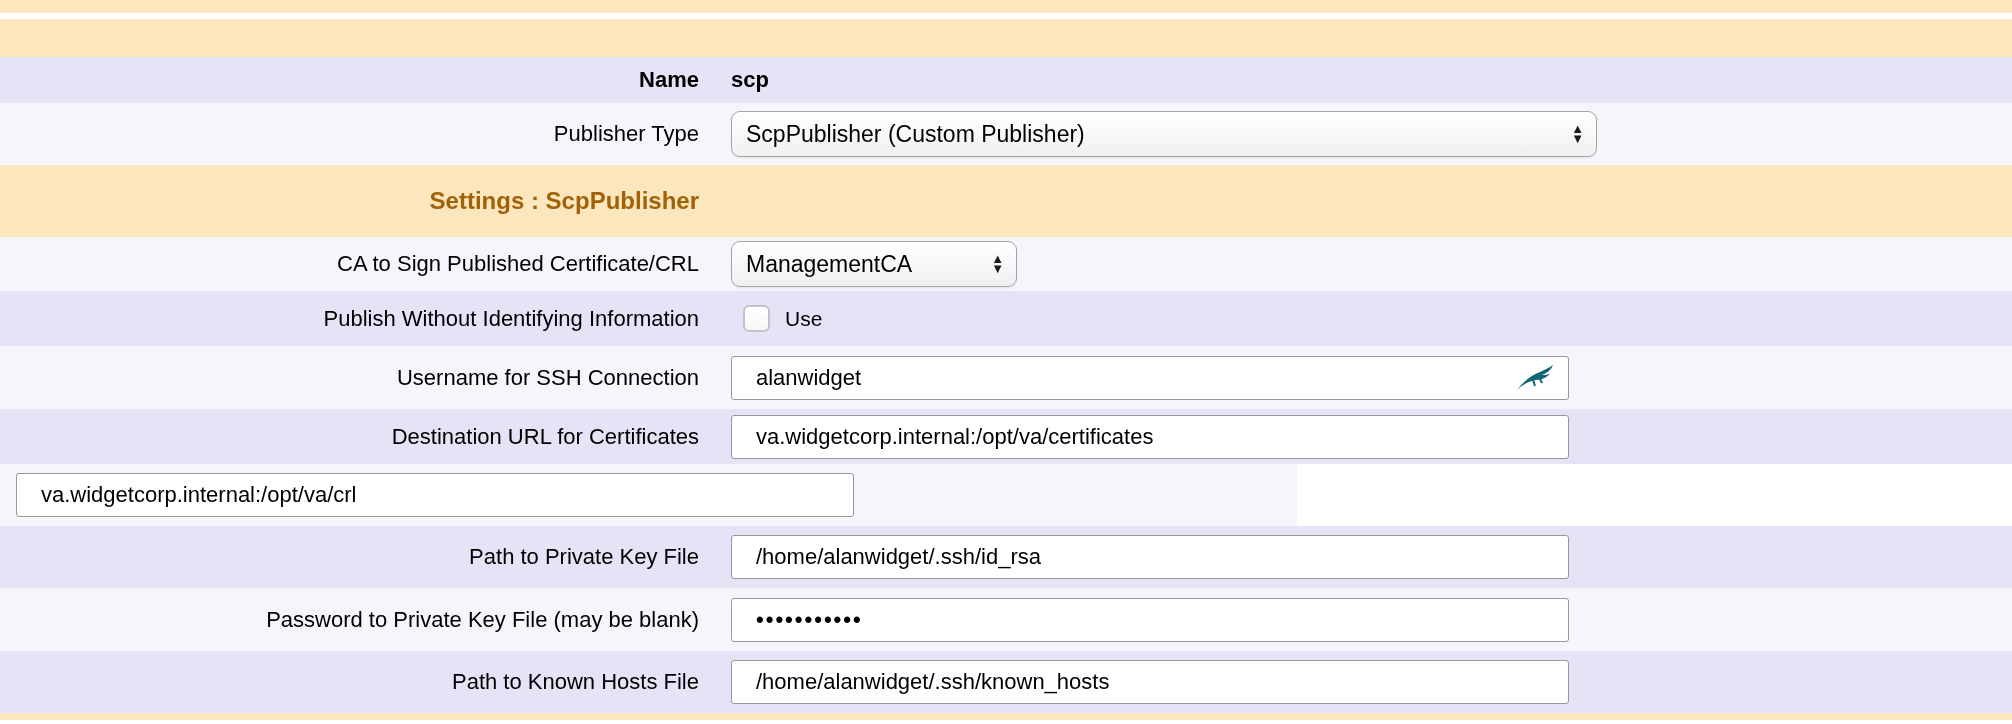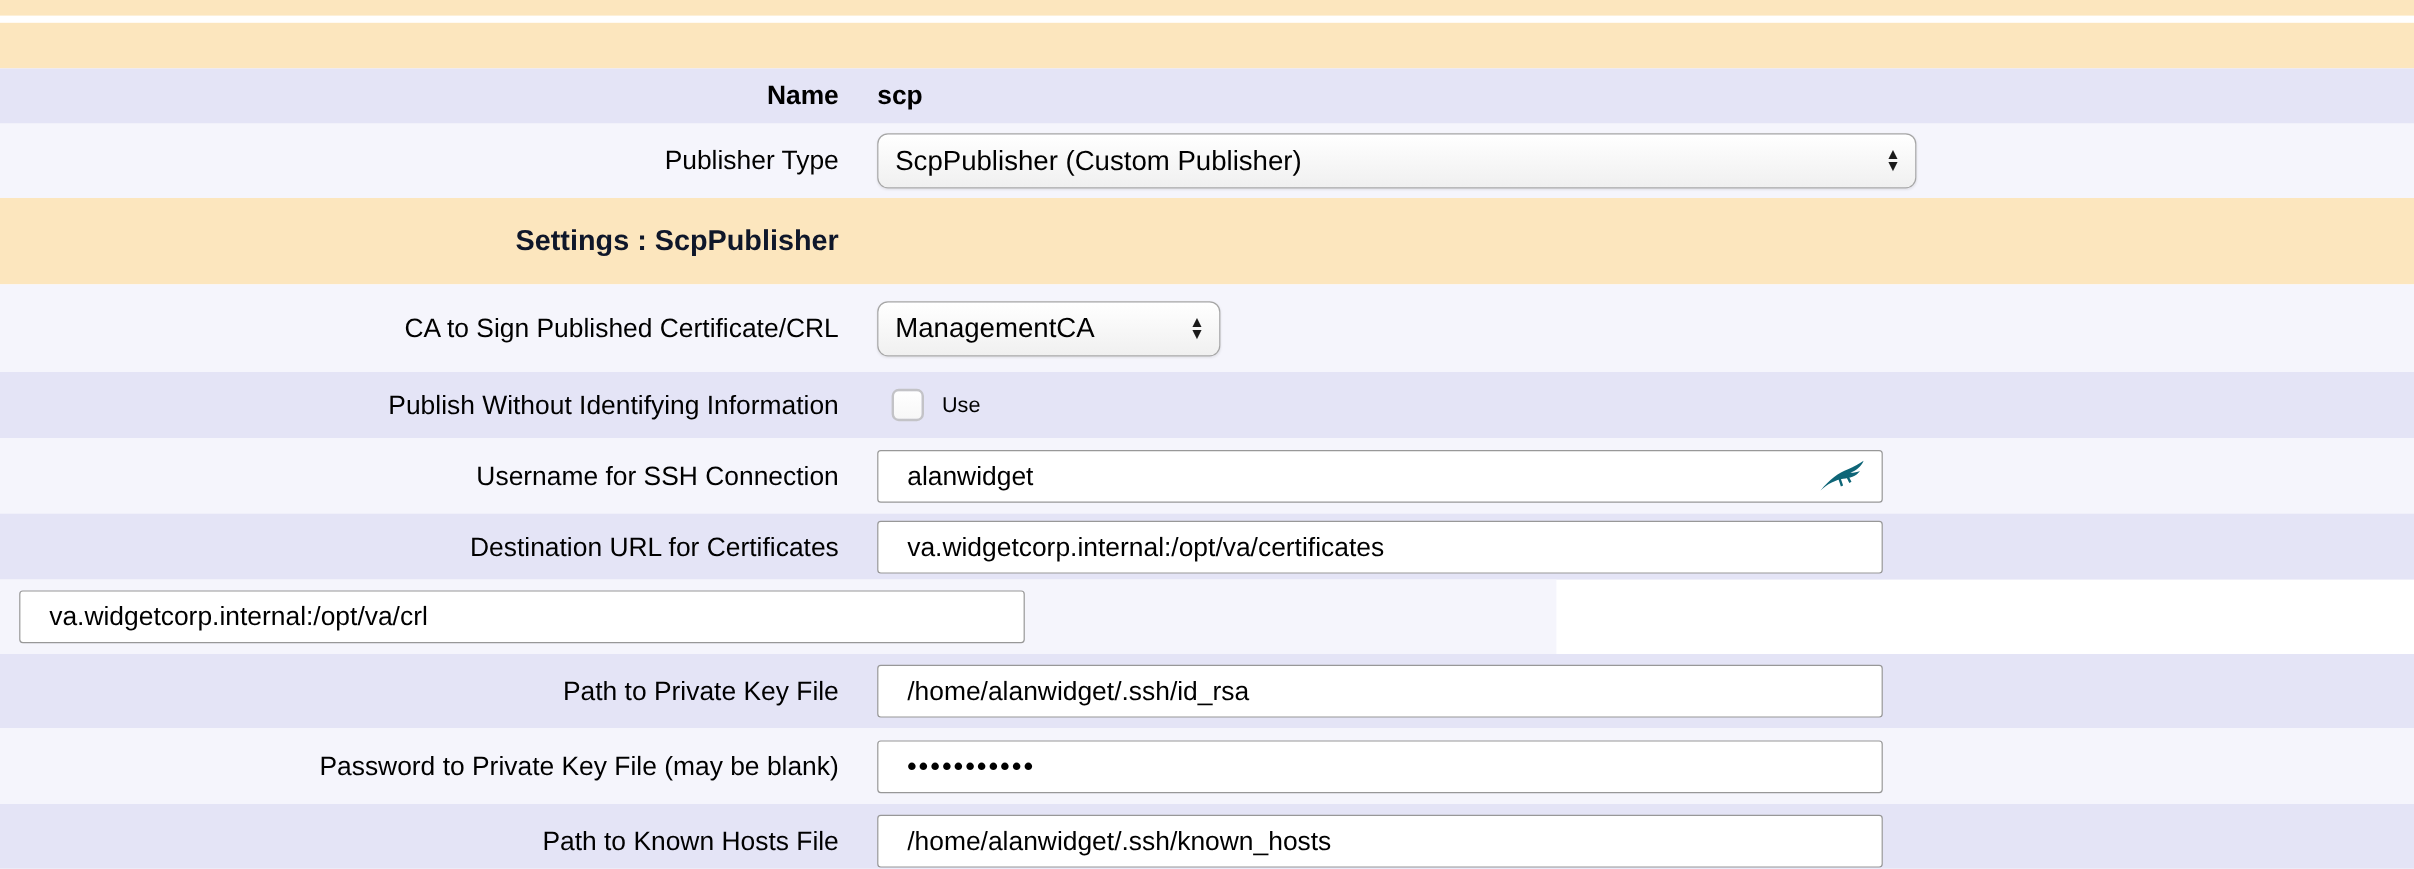--- a/index.html
+++ b/index.html
@@ -12,21 +12,21 @@
   .lc { width:715px; display:flex; align-items:center; justify-content:flex-end; padding-right:16px; }
   .vg { width:10px; background:#ffffff; }
   .fc { width:1287px; display:flex; align-items:center; padding-left:6px; position:relative; }
   .bg-band .cell { background:#FCE6BE; }
   .bg-a .cell { background:#F5F5FC; }
   .bg-b .cell { background:#E4E4F6; }
   .white-strip { height:6px; background:#ffffff; }
 
   .lbl { font-size:22px; text-align:right; line-height:1.25; }
   .bold { font-weight:bold; }
-  .section-title { font-size:24px; font-weight:bold; color:#0f172a; }
+  .section-title { font-size:24px; font-weight:bold; color:#a16207; }
 
   
   .select {
     display:inline-flex; align-items:center; position:relative;
     height:46px; background:linear-gradient(#ffffff,#f0f0f0);
     border:1px solid #a6a6a6; border-radius:9px;
     font-size:23px; padding:0 76px 0 14px; box-sizing:border-box;
     box-shadow:0 1px 2px rgba(0,0,0,0.08); cursor:default;
     white-space:nowrap;
   }
@@ -50,21 +50,21 @@
   .input-wrap { position:relative; width:838px; display:flex; align-items:center; }
   .autofill-icon { position:absolute; right:14px; top:50%; transform:translateY(-50%); cursor:pointer; }
 
   
   .checkbox {
     width:27px; height:27px; margin-left:12px;
     border:2px solid #c3c3c7; border-radius:6px;
     background:linear-gradient(#ffffff,#f7f7f7); box-sizing:border-box;
     cursor:pointer;
   }
-  .chk-label { font-size:18px; margin-left:15px; }
+  .chk-label { font-size:21px; margin-left:15px; }
 </style>
 </head>
 <body>
 
 <div>
 
   <div class="row bg-band" style="height:13px">
     <div class="cell lc"></div>
     <div class="cell vg"></div>
     <div class="cell fc"></div>
@@ -105,21 +105,21 @@
   </div>
 
   <div class="row bg-band" style="height:72px">
     <div class="cell lc">
         <span class="section-title">Settings : ScpPublisher</span>
       </div>
     <div class="cell vg"></div>
     <div class="cell fc"></div>
   </div>
 
-  <div class="row bg-a" style="height:73px">
+  <div class="row bg-a" style="height:54px">
     <div class="cell lc">
         <span class="lbl">CA to Sign Published Certificate/CRL</span>
       </div>
     <div class="cell vg"></div>
     <div class="cell fc">
       <div class="select select-small">
         <span>ManagementCA</span>
         <span class="arrows">
             <span>▲</span>
             <span>▼</span>

